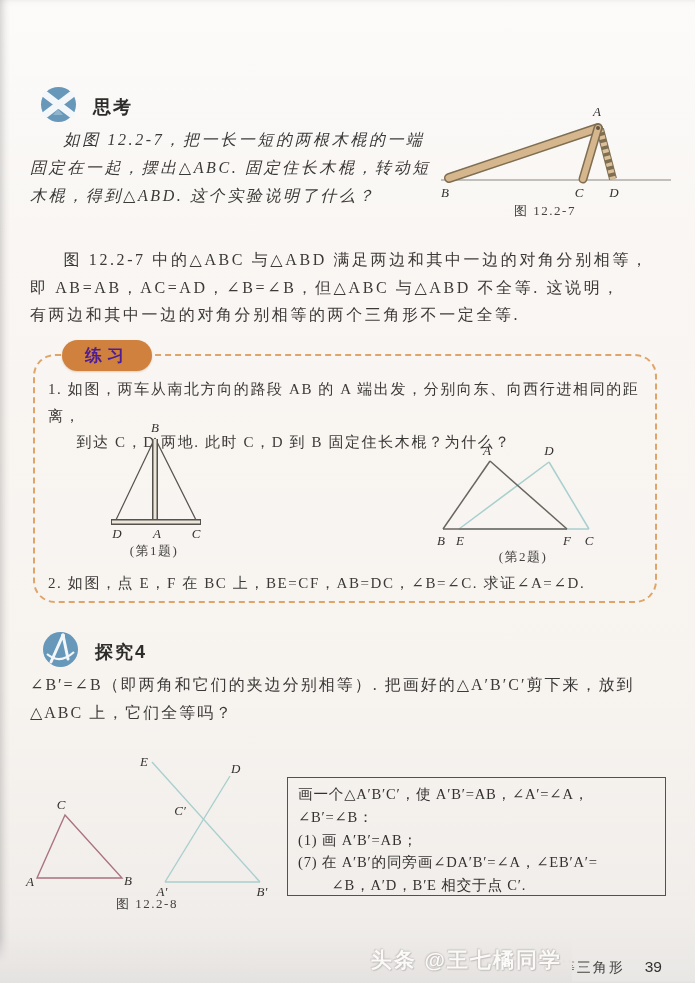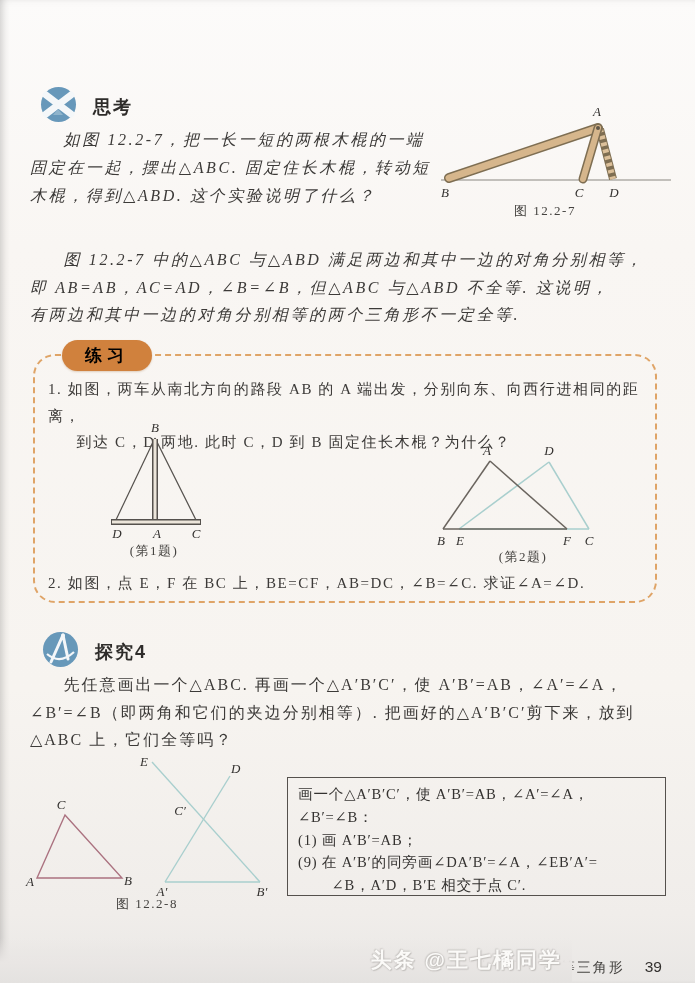--- a/index.html
+++ b/index.html
@@ -13,21 +13,21 @@
     color:#3c3a38;
   }
   .abs{position:absolute;}
   .cjk{font-size:16px;letter-spacing:2.6px;line-height:28px;color:#3c3a38;}
   .cjk-sm{font-size:15px;letter-spacing:1.6px;line-height:26.5px;color:#3c3a38;}
   .indent{text-indent:2.1em;}
   .sec-head{display:flex;align-items:center;gap:16px;}
   .sec-label{font-size:18px;font-weight:bold;letter-spacing:2px;color:#2e2c2a;
     font-family:"Liberation Sans","DejaVu Sans",sans-serif;}
   .badge{
-    background:#d0813d;color:#000000;border-radius:17px;
+    background:#d0813d;color:#4c1d95;border-radius:17px;
     padding:4px 23px;font-size:17px;font-weight:bold;letter-spacing:5px;
     font-family:"Liberation Sans","DejaVu Sans",sans-serif;
     box-shadow:0 1px 2px rgba(150,90,30,.25);
   }
   .practice-box{
     border:2px dashed #dfa467;border-radius:22px;
     width:620px;height:245px;
   }
   .steps-box{
     box-sizing:border-box;width:379px;height:119px;
@@ -92,21 +92,21 @@
       <circle cx="163" cy="28" r="2" fill="#5f5647"></circle>
 
       <text x="162" y="16" text-anchor="middle">A</text>
       <text x="10" y="97" text-anchor="middle">B</text>
       <text x="144" y="97" text-anchor="middle">C</text>
       <text x="179" y="97" text-anchor="middle">D</text>
       <text x="110" y="115" text-anchor="middle" class="cap">图 12.2-7</text>
     </svg>
   </div>
 
-  <div class="abs cjk" style="left:30px;top:246px;width:642px;line-height:27.5px;font-style:italic;">
+  <div class="abs cjk" style="left:30px;top:246px;width:642px;line-height:27.5px;">
     <div class="indent">图 12.2-7 中的△ABC 与△ABD 满足两边和其中一边的对角分别相等，</div>
     <div>即 AB=AB，AC=AD，∠B=∠B，但△ABC 与△ABD 不全等. 这说明，</div>
     <div>有两边和其中一边的对角分别相等的两个三角形不一定全等.</div>
   </div>
 
   <div class="abs practice-box" style="left:33px;top:354px;"></div>
   <div class="abs badge" style="left:62px;top:340px;">练习</div>
 
   <div class="abs cjk-sm" style="left:48px;top:376px;width:600px;">
     <div>1. 如图，两车从南北方向的路段 AB 的 A 端出发，分别向东、向西行进相同的距离，</div>
@@ -162,21 +162,20 @@
         <circle cx="18.5" cy="18.5" r="17.5" fill="#5a8fb4" opacity="0.92"></circle>
         <path d="M21,4 L9,31 M21,4 L26,28" stroke="#f4f7f9" stroke-width="3" stroke-linecap="round"></path>
         <path d="M5,23 Q18,34 32,21" stroke="#f4f7f9" stroke-width="2.2" fill="none"></path>
         <circle cx="21" cy="4.5" r="2" fill="#f4f7f9"></circle>
       </svg>
     </span>
     <span class="sec-label">探究4</span>
   </div>
 
   <div class="abs cjk" style="left:30px;top:671px;width:642px;line-height:27.5px;letter-spacing:2px;">
-    <div class="indent">先任意画出一个△ABC. 再画一个△A′B′C′，使 A′B′=AB，∠A′=∠A，</div>
     <div>∠B′=∠B（即两角和它们的夹边分别相等）. 把画好的△A′B′C′剪下来，放到</div>
     <div>△ABC 上，它们全等吗？</div>
   </div>
 
   <div class="abs" style="left:25px;top:753px;">
     <svg width="265" height="158" viewBox="0 0 265 158">
 
       <path d="M40,62 L12,125 L97,125 Z" fill="none" stroke="#ab7280" stroke-width="1.4"></path>
       <text x="36" y="56" text-anchor="middle">C</text>
       <text x="5" y="133" text-anchor="middle">A</text>
@@ -191,21 +190,21 @@
       <text x="137" y="143" text-anchor="middle">A′</text>
       <text x="237" y="143" text-anchor="middle">B′</text>
       <text x="122" y="155" text-anchor="middle" class="cap">图 12.2-8</text>
     </svg>
   </div>
 
   <div class="abs steps-box" style="left:287px;top:777px;">
     <div>画一个△A′B′C′，使 A′B′=AB，∠A′=∠A，</div>
     <div>∠B′=∠B：</div>
     <div>(1) 画 A′B′=AB；</div>
-    <div>(9) 在 A′B′的同旁画∠DA′B′=∠A，∠EB′A′=</div>
+    <div>(7) 在 A′B′的同旁画∠DA′B′=∠A，∠EB′A′=</div>
     <div style="margin-left:2.3em;">∠B，A′D，B′E 相交于点 C′.</div>
   </div>
 
   <div class="abs footer" style="right:33px;top:958px;">
     <span>第十二章</span>
     <span>全等三角形</span>
     <span class="pagenum">39</span>
   </div>
 
   <div class="abs bottom-strip">

